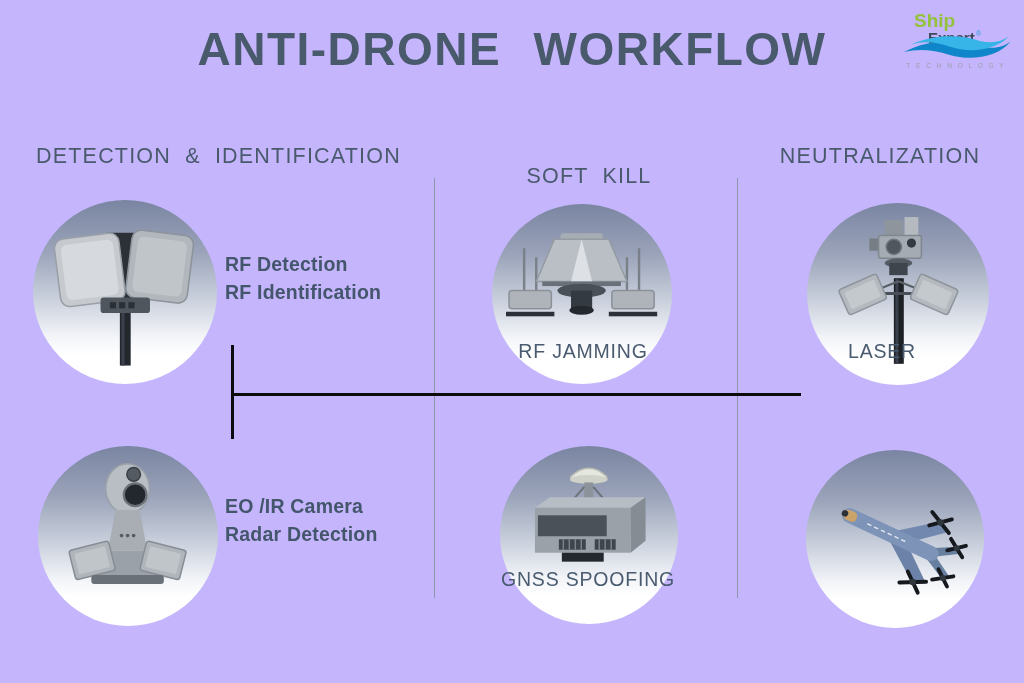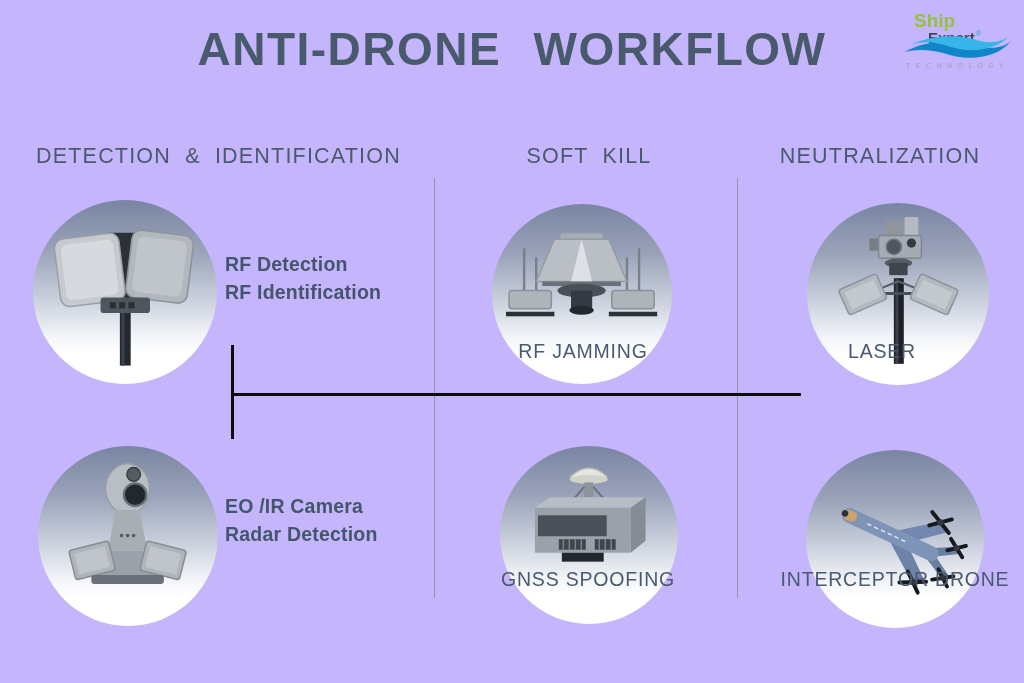--- a/index.html
+++ b/index.html
@@ -11,21 +11,21 @@
   .title{
     position:absolute;top:22px;left:0;width:100%;text-align:center;
     font-size:46px;font-weight:800;letter-spacing:1.5px;word-spacing:18px;
     color:#4a5a6d;
   }
   .col-header{
     position:absolute;top:144px;font-size:21.5px;font-weight:400;
     letter-spacing:1.2px;word-spacing:7px;color:#4a5a6d;
   }
   .col-header.h1{left:36px;width:390px;text-align:left;}
-  .col-header.h2{left:455px;width:268px;text-align:center;}
+  .col-header.h2{left:455px;width:268px;text-align:center;margin-top:20px;}
   .col-header.h3{left:742px;width:276px;text-align:center;}
   .divider{
     position:absolute;top:178px;height:420px;width:1px;background:#8d98ab;
   }
   .divider.d1{left:434px;}
   .divider.d2{left:737px;}
   .connector{position:absolute;background:#0c0c0c;}
   .connector.v{left:231px;top:345px;width:2.5px;height:94px;}
   .connector.h{left:231px;top:393px;width:570px;height:2.5px;}
   .badge{
@@ -234,15 +234,14 @@
           <line x1="85" y1="66" x2="97" y2="58"></line>
           <line x1="86" y1="58" x2="96" y2="66"></line>
         </g>
         <circle cx="74" cy="29" r="2.2" fill="#30363e"></circle>
         <circle cx="74" cy="73" r="2.2" fill="#30363e"></circle>
         <circle cx="91" cy="40" r="2" fill="#30363e"></circle>
         <circle cx="91" cy="62" r="2" fill="#30363e"></circle>
       </g>
     </svg>
   </div>
-  <div class="cell-label L-drone">INTERCEPTOR DRONE</div>
 
 </div>
 
 </body></html>

